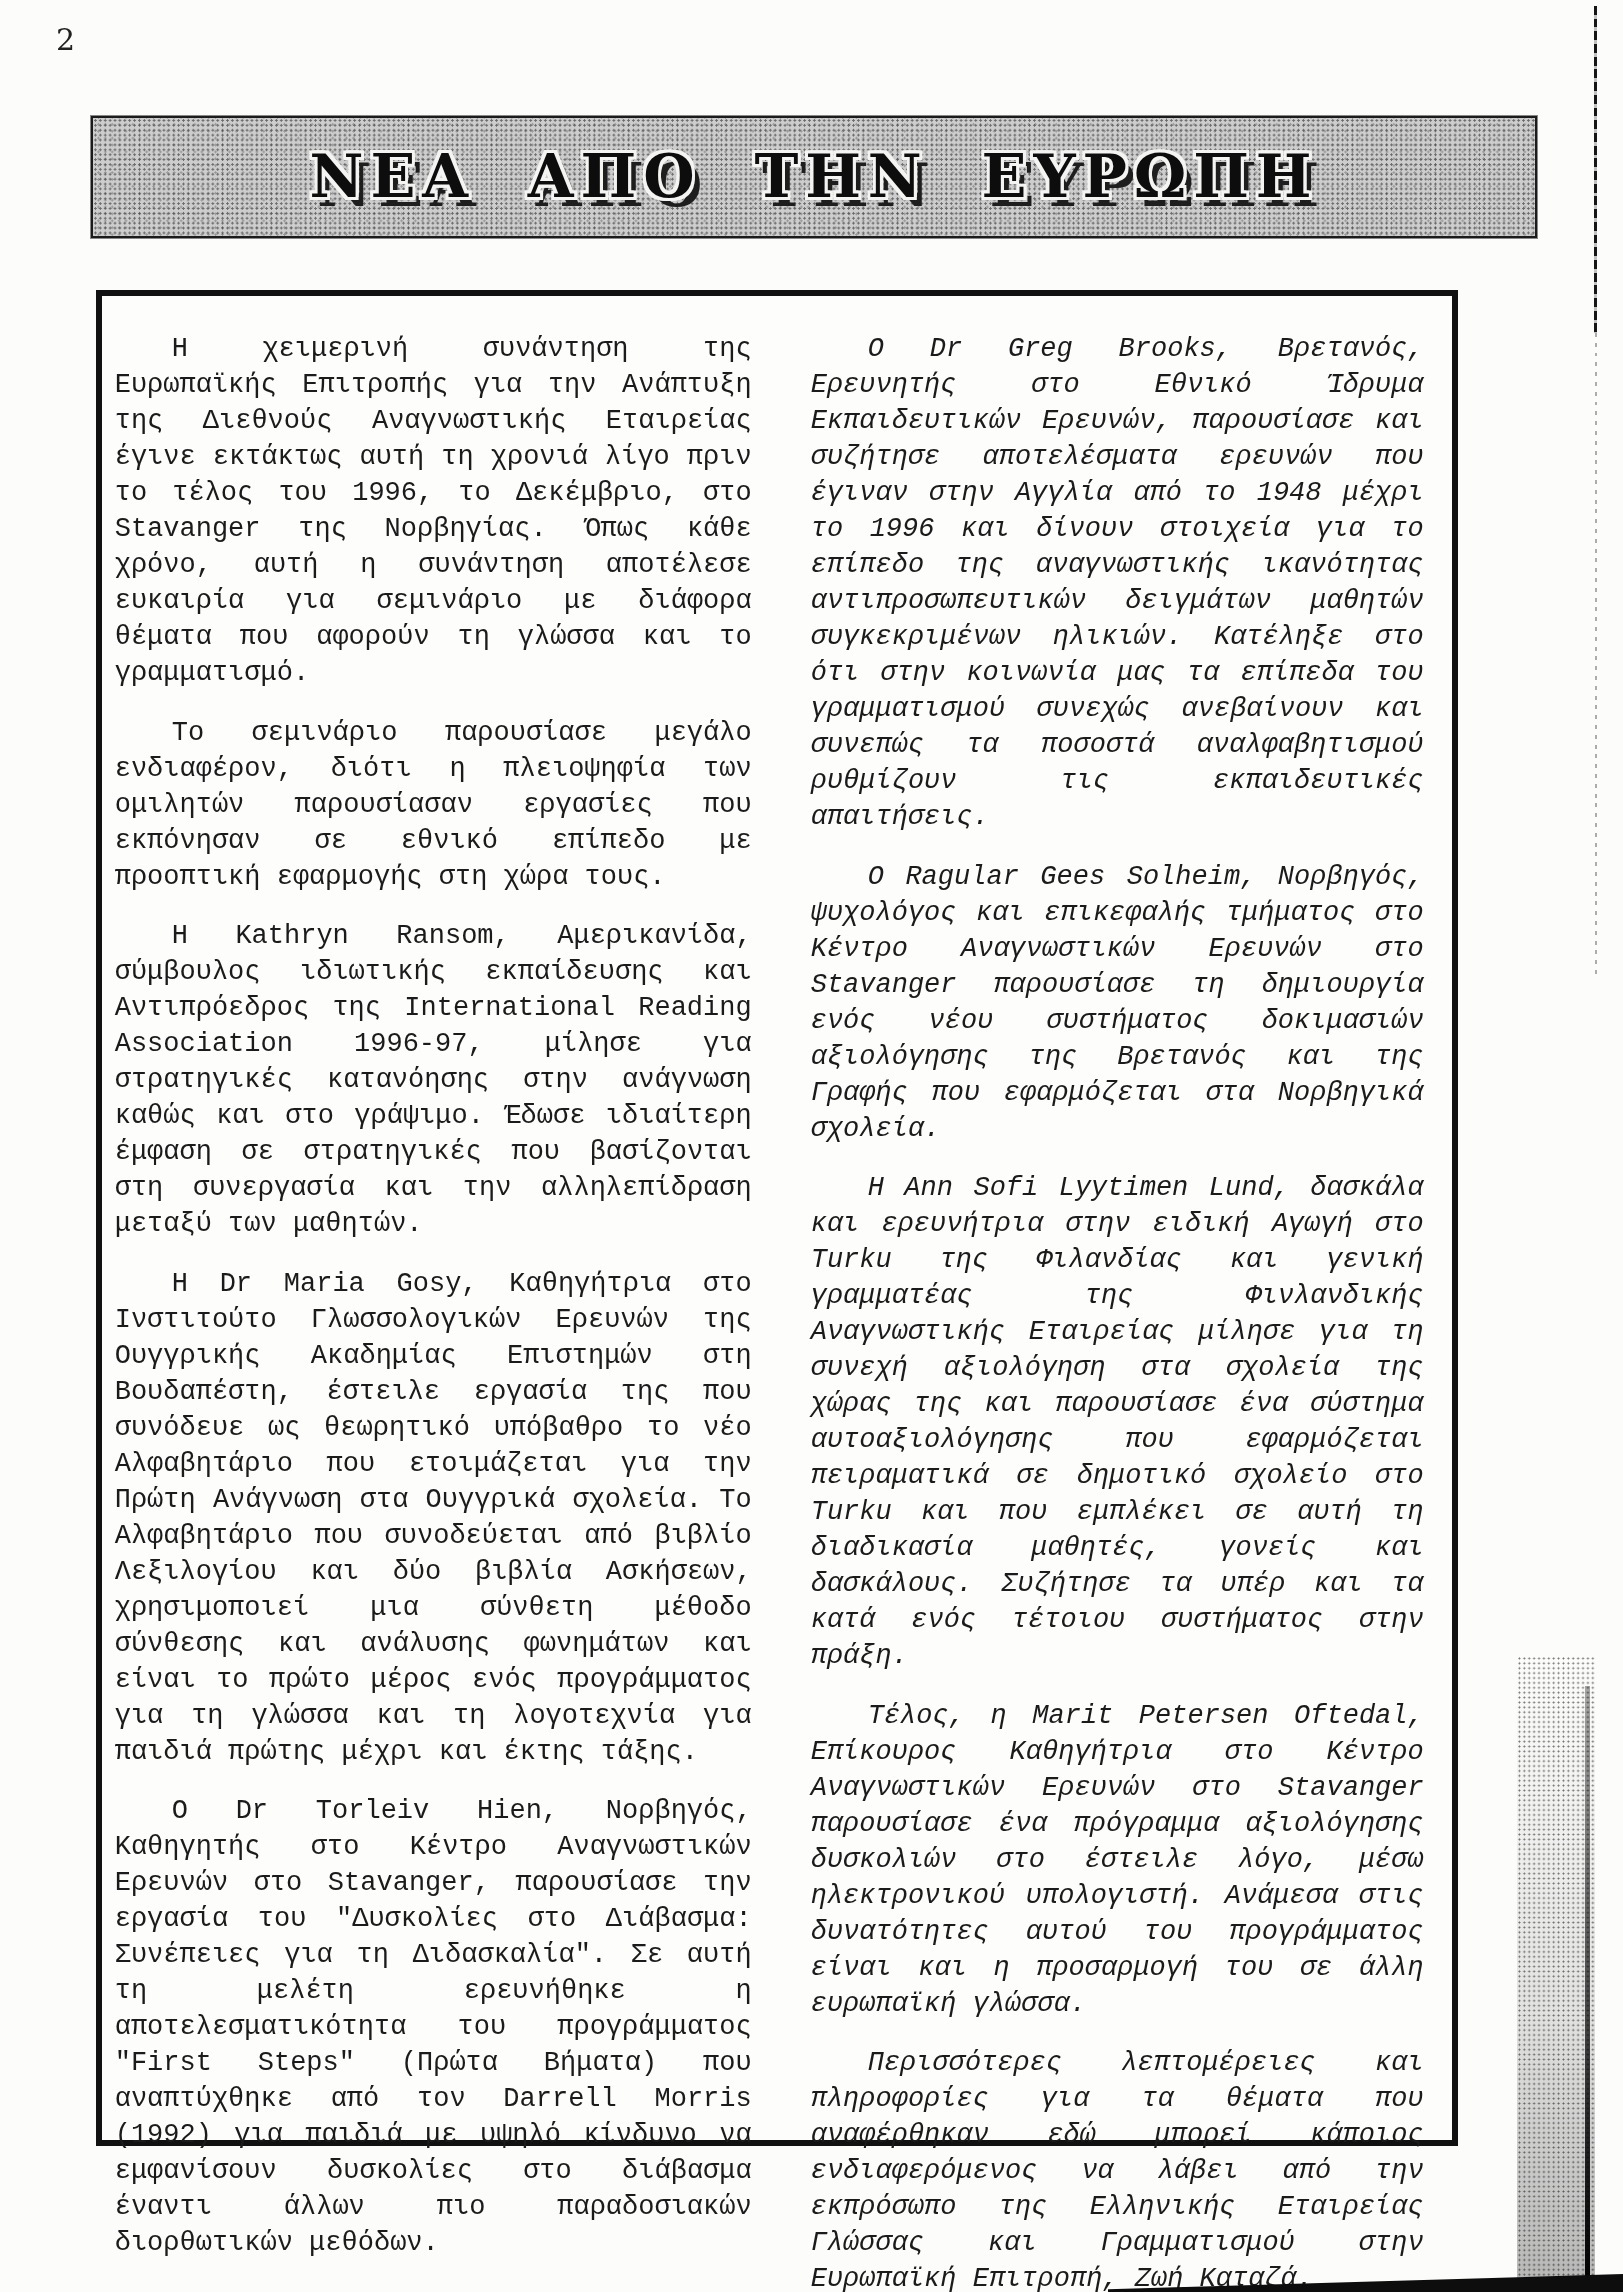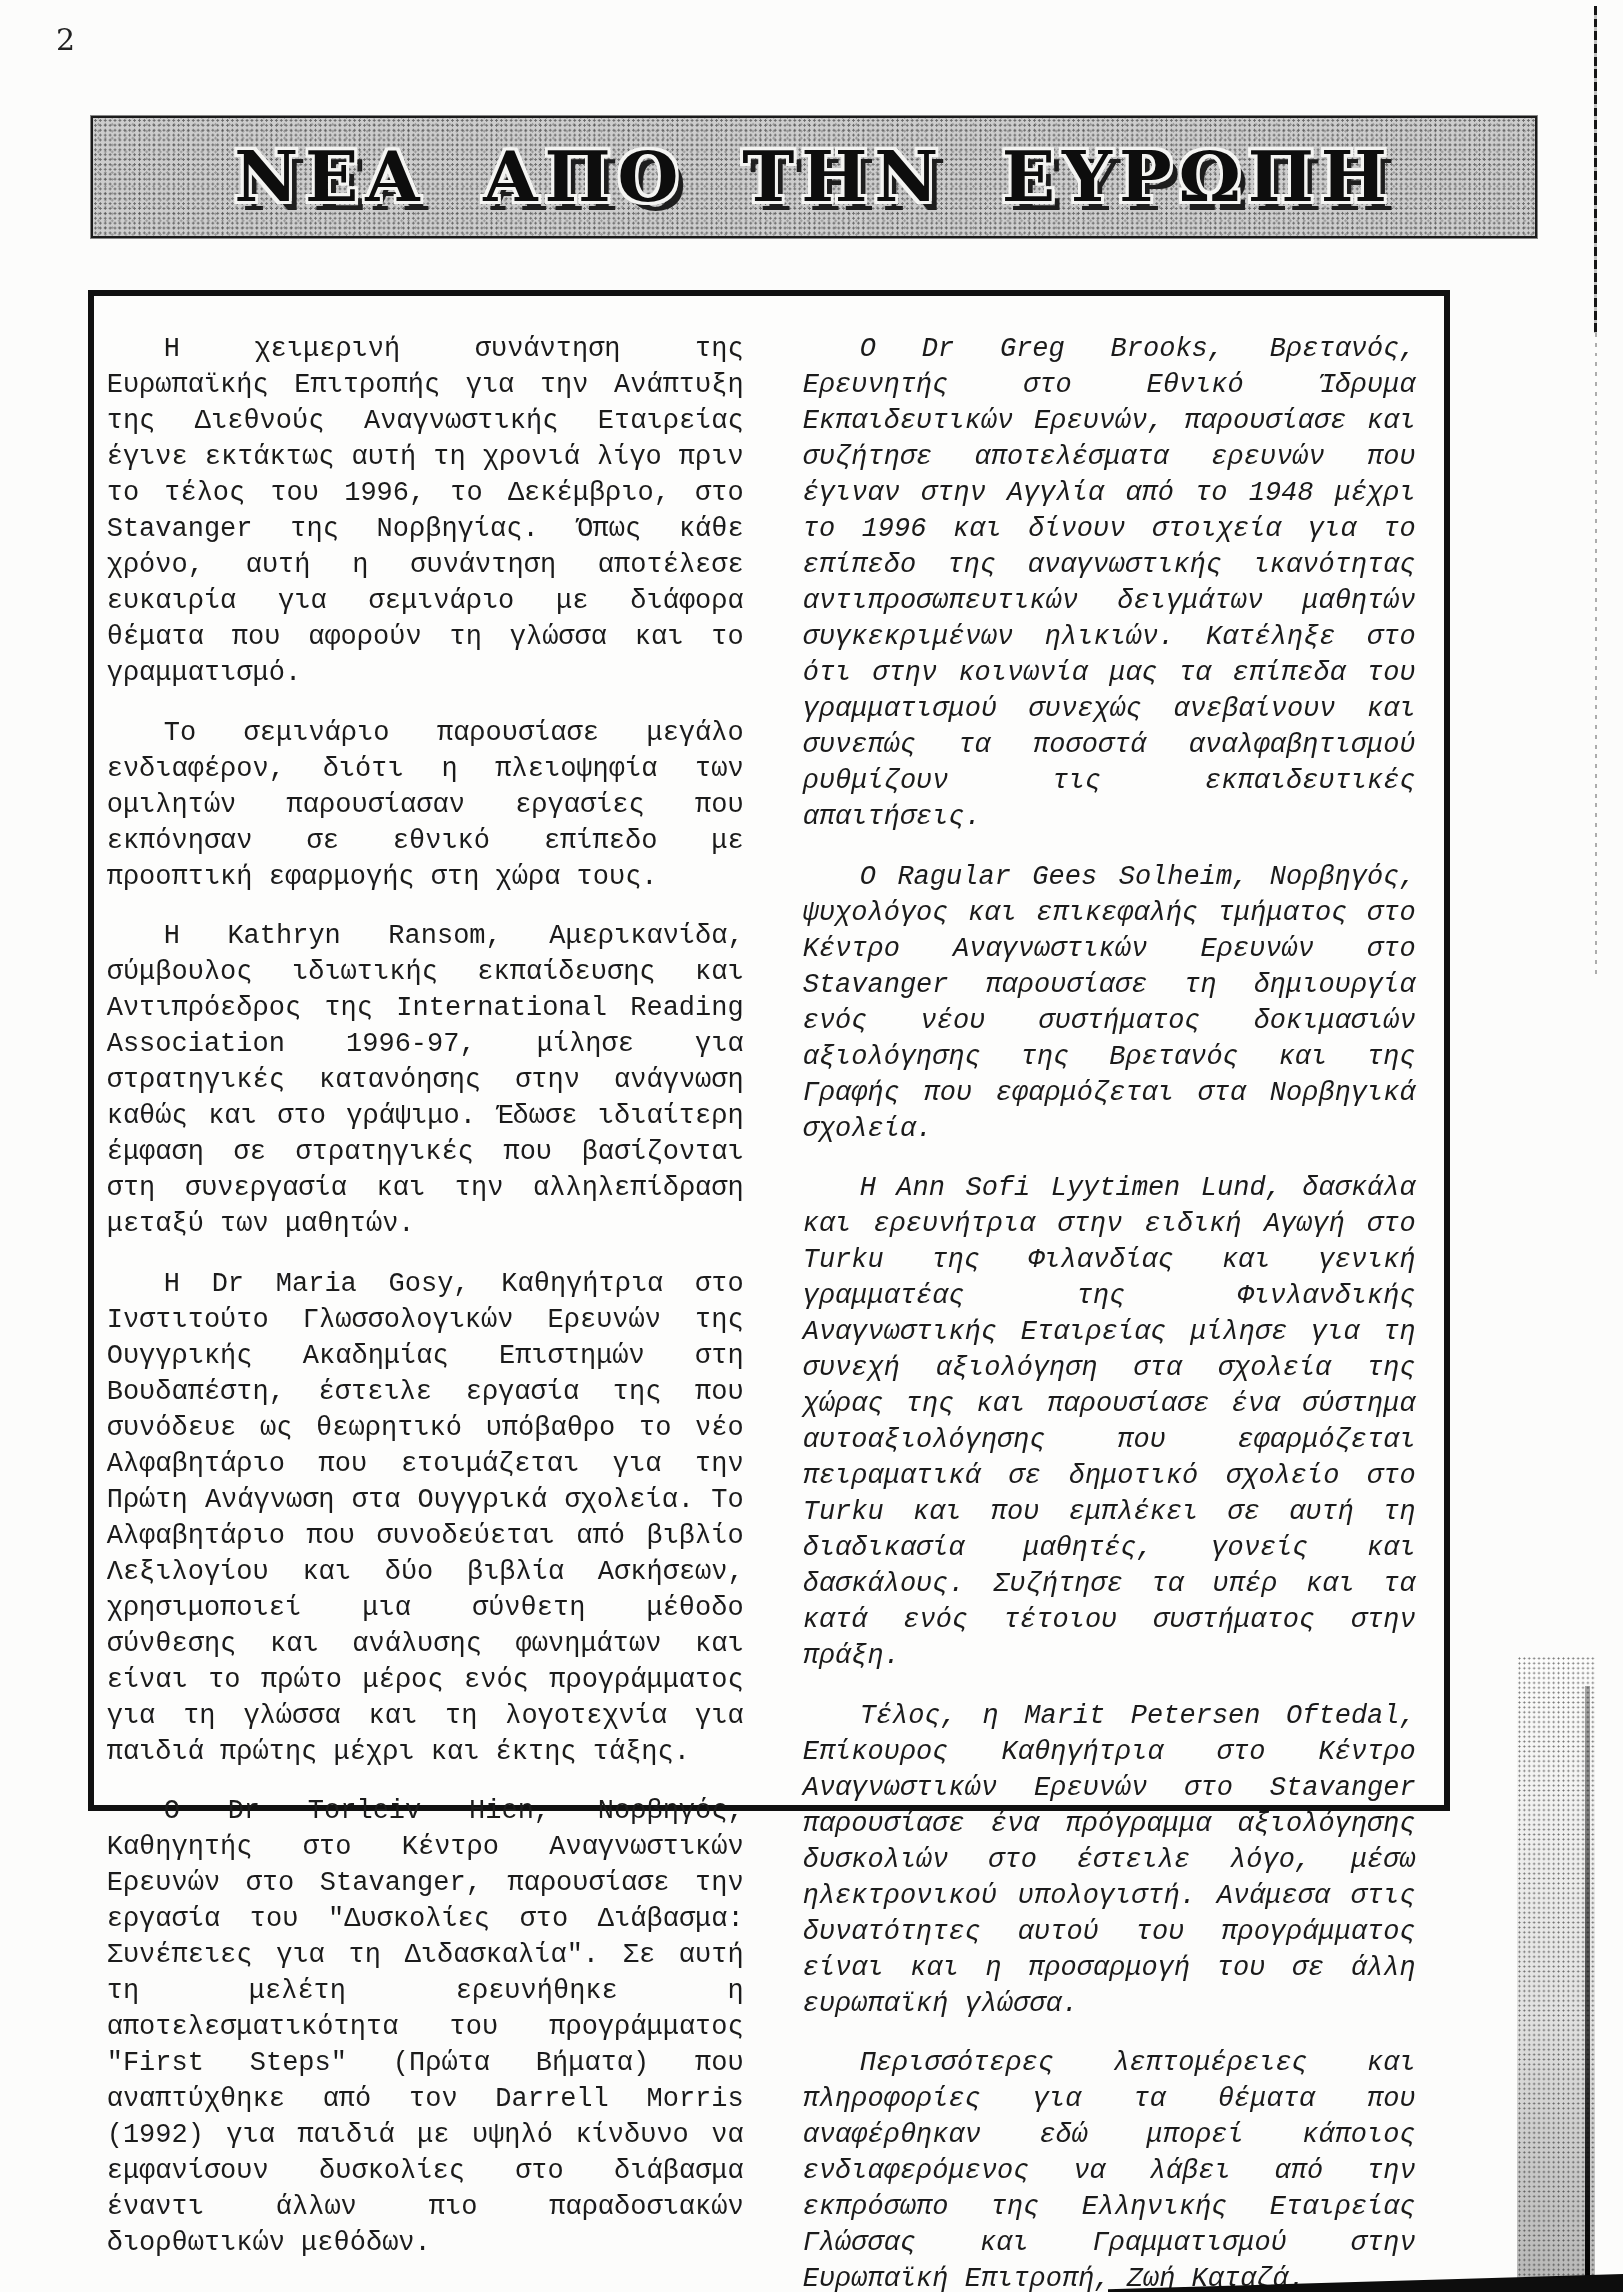--- a/index.html
+++ b/index.html
@@ -25,36 +25,36 @@
       radial-gradient(rgba(30,30,30,0.55) 1px, transparent 1.3px),
       radial-gradient(rgba(60,60,60,0.35) 1px, transparent 1.3px);
     background-size:4.9px 4.9px,6.9px 6.9px;
     background-position:0 0,2px 2.9px;
     display:flex;align-items:center;justify-content:center;
     box-shadow:0 0 0 1px #888;
   }
   .banner-title{
     font-family:"DejaVu Serif",serif;
     font-weight:bold;
-    font-size:70px;
+    font-size:59px;
     line-height:110px;
     letter-spacing:6.9px;
     word-spacing:25.5px;
     white-space:nowrap;
     color:#0d0d0d;
     text-shadow:
       -2.9px -2.9px 0 #f4f4f2, 2.9px -2.9px 0 #f4f4f2,
       -2.9px  2.9px 0 #f4f4f2, 2.9px  2.9px 0 #f4f4f2,
       -2.9px  0   0 #f4f4f2, 2.9px  0   0 #f4f4f2,
        0   -2.9px 0 #f4f4f2, 0    2.9px 0 #f4f4f2,
        7.8px 8.8px 0 #1e1e1e;
   }
   
   .article-box{
-    position:absolute;left:88px;top:290px;width:1362px;height:1521px;
+    position:absolute;left:96px;top:290px;width:1362px;height:1856px;
     box-sizing:border-box;
     border:6.9px solid #111;
     background:#fdfdfc;
     padding:35px 27.4px 0 12.7px;
     display:flex;
   }
   .col{
     font-family:"Liberation Mono","DejaVu Sans Mono",monospace;
     font-size:27px;
     line-height:36px;

